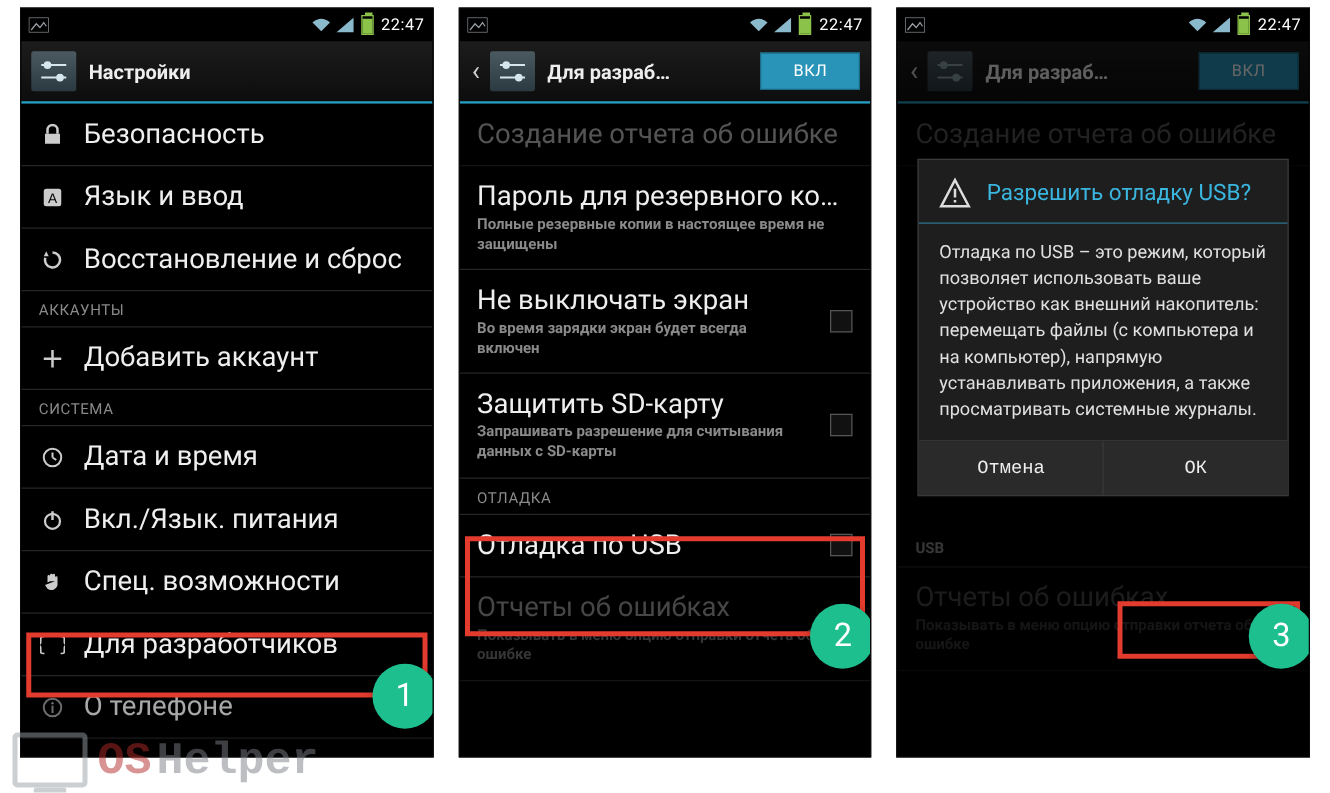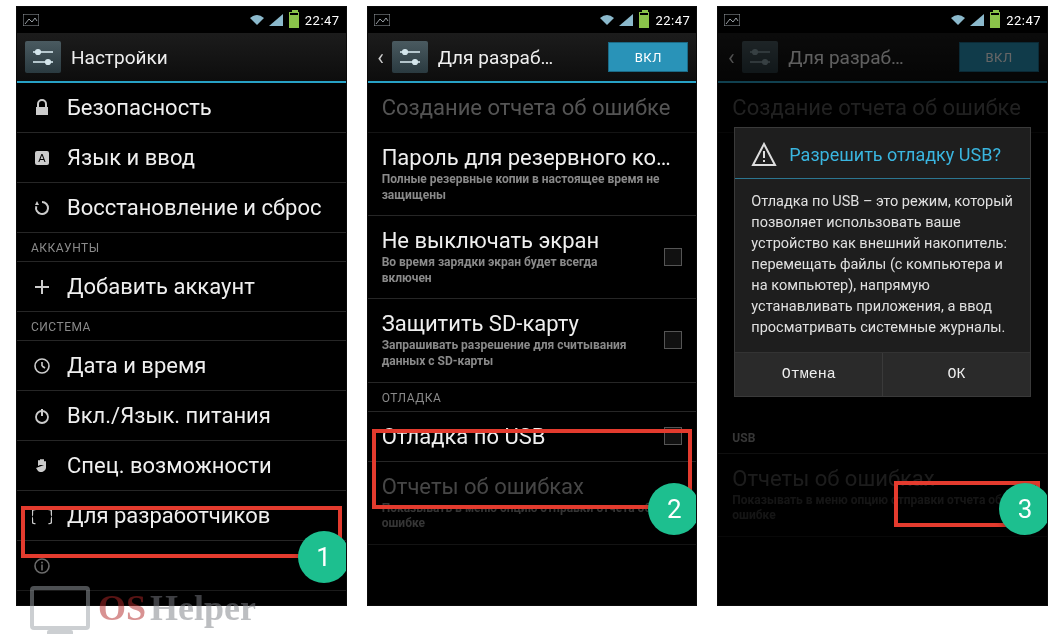--- a/index.html
+++ b/index.html
@@ -65,21 +65,21 @@
     border-radius:2px;
     display:flex; align-items:center; justify-content:center;
   }
   .app-header .back-caret {
     width: 10px; height: 18px;
     color:#ccc;
     display:flex; align-items:center; justify-content:center;
     font-size: 22px;
     margin-right:-4px;
   }
-  .app-title { font-size: 19px; color:#eee; font-weight:400; flex:1; white-space:nowrap; overflow:hidden; text-overflow:ellipsis;}
+  .app-title { font-size: 16px; color:#eee; font-weight:700; flex:1; white-space:nowrap; overflow:hidden; text-overflow:ellipsis;}
   .toggle {
     width: 80px; height: 30px;
     background: #2993b8;
     color:#fff;
     font-size: 13px;
     display:flex; align-items:center; justify-content:center;
     border: 1px solid #1b6a86;
     letter-spacing:0.5px;
   }
   
@@ -156,22 +156,21 @@
   .dialog-buttons .btn {
     flex:1; text-align:center; padding:13px 0;
     font-size:15px; color:#eee; background:#2a2a2a;
   }
   .dialog-buttons .btn + .btn { border-left:1px solid #3a3a3a;}
   
   .watermark {
     position:absolute; left: 10px; bottom: 4px;
     display:flex; align-items:center; gap:8px;
     opacity:0.5;
-    font-family: Liberation Serif, serif;
-    margin-left: 20px;
+    font-family: Liberation Mono, monospace;
   }
   .watermark .monitor {
     width: 60px; height: 44px; border:4px solid #9aa0a6; border-radius:4px; position:relative;
   }
   .watermark .monitor::after {
     content:""; position:absolute; left:50%; transform:translateX(-50%); bottom:-10px; width:26px; height:6px; background:#9aa0a6; border-radius:2px;
   }
   .watermark .text {
     font-size: 36px; font-weight:700;
   }
@@ -320,20 +319,23 @@
           </div>
       </div>
       <div class="row" style="opacity:0.7;">
         <span class="icon">
           <svg width="18" height="18" viewBox="0 0 18 18">
               <circle cx="9" cy="9" r="7" fill="none" stroke="#999" stroke-width="1.6"></circle>
               <circle cx="9" cy="5.5" r="1" fill="#999"></circle>
               <rect x="8.2" y="7.5" width="1.6" height="6" fill="#999"></rect>
             </svg>
         </span>
+        <div class="texts">
+            <div class="title">О телефоне</div>
+          </div>
       </div>
 
       <div class="redbox" style="left:4px; right:4px; top:423px; height:52px;"></div>
     </div>
 
     <div class="step-badge" style="right:-4px; bottom:22px;">
       <span>1</span>
     </div>
   </div>
 
@@ -497,21 +499,21 @@
       <div class="dialog-header">
         <span class="warn">
           <svg width="26" height="26" viewBox="0 0 26 26">
               <polygon points="13,2 24,23 2,23" fill="none" stroke="#ddd" stroke-width="2"></polygon>
               <rect x="12" y="9" width="2" height="7" fill="#ddd"></rect>
               <rect x="12" y="18" width="2" height="2" fill="#ddd"></rect>
             </svg>
         </span>
         <div class="dialog-title">Разрешить отладку USB?</div>
       </div>
-      <div class="dialog-body">Отладка по USB – это режим, который позволяет использовать ваше устройство как внешний накопитель: перемещать файлы (с компьютера и на компьютер), напрямую устанавливать приложения, а ввод просматривать системные журналы.</div>
+      <div class="dialog-body">Отладка по USB – это режим, который позволяет использовать ваше устройство как внешний накопитель: перемещать файлы (с компьютера и на компьютер), напрямую устанавливать приложения, а также просматривать системные журналы.</div>
       <div class="dialog-buttons">
         <div class="btn">Отмена</div>
         <div class="btn">ОК</div>
       </div>
     </div>
 
     <div class="redbox" style="left:176px; width:146px; top:474px; height:46px;"></div>
 
     <div class="step-badge" style="right:-4px; bottom:70px;">
       <span>3</span>

